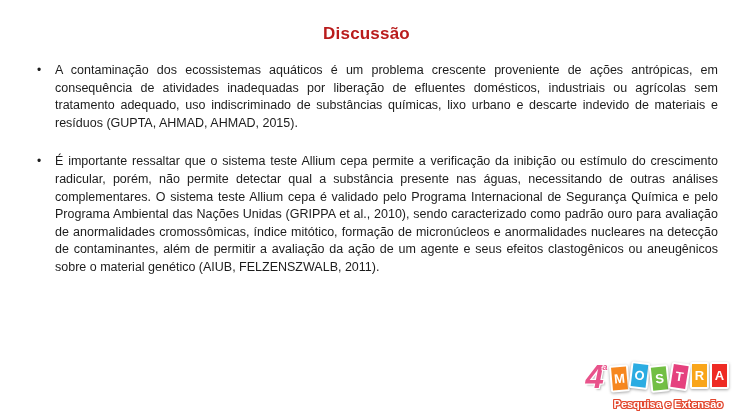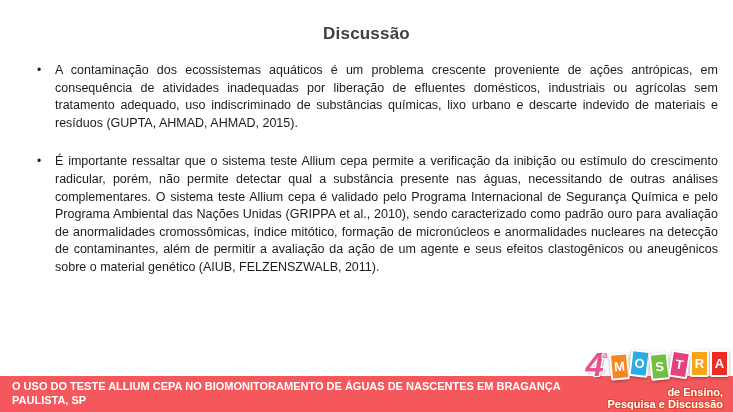--- a/index.html
+++ b/index.html
@@ -1,21 +1,21 @@
 <!DOCTYPE html>
 <html><head>
 <meta charset="utf-8">
 <style>
   html,body{margin:0;padding:0;background:#888;}
   .slide{
     width:733px;height:412px;position:relative;background:#ffffff;overflow:hidden;
     font-family:"Liberation Sans",sans-serif;
   }
   .title{
-    padding-top:24px;text-align:center;font-weight:700;font-size:17px;color:#404040;
+    padding-top:24px;text-align:center;font-weight:700;font-size:17px;color:#b91c1c;
     letter-spacing:.2px;
   }
   .bullets{margin:18px 15px 0 22px;padding:0;list-style:none;}
   .bullet{
     position:relative;padding-left:33px;margin-bottom:21px;
     font-size:12.5px;line-height:17.6px;color:#1c1c1c;text-align:justify;
   }
   .bullet .marker{position:absolute;left:15px;top:0;font-size:12px;color:#1c1c1c;}
   .italic{}
   .footer-bar{position:absolute;left:0;right:0;bottom:0;height:36px;background:#f4575c;}
@@ -63,34 +63,30 @@
     <li class="bullet">
       <span class="marker">•</span>
       <span><span>A contaminação dos ecossistemas aquáticos é um problema crescente proveniente de ações antrópicas, em consequência de atividades inadequadas por liberação de efluentes domésticos, industriais ou agrícolas sem tratamento adequado, uso indiscriminado de substâncias químicas, lixo urbano e descarte indevido de materiais e resíduos (GUPTA, AHMAD, AHMAD, 2015).</span></span>
     </li>
     <li class="bullet">
       <span class="marker">•</span>
       <span><span>É importante ressaltar que o sistema teste </span><span class="italic">Allium cepa</span><span> permite a verificação da inibição ou estímulo do crescimento radicular, porém, não permite detectar qual a substância presente nas águas, necessitando de outras análises complementares. O sistema teste </span><span class="italic">Allium cepa</span><span> é validado pelo Programa Internacional de Segurança Química e pelo Programa Ambiental das Nações Unidas (GRIPPA </span><span class="italic">et al.</span><span>, 2010), sendo caracterizado como padrão ouro para avaliação de anormalidades cromossômicas, índice mitótico, formação de micronúcleos e anormalidades nucleares na detecção de contaminantes, além de permitir a avaliação da ação de um agente e seus efeitos clastogênicos ou aneugênicos sobre o material genético (AIUB, FELZENSZWALB, 2011).</span></span>
     </li>
   </ul>
 
-  <div class="footer-bar" style="background-color: rgb(244, 87, 92);">
-    <p class="footer-title"><span>O USO DO TESTE </span><span class="italic">ALLIUM CEPA</span><span> NO BIOMONITORAMENTO DE ÁGUAS DE NASCENTES EM BRAGANÇA PAULISTA, SP</span></p>
-  </div>
 
   <div class="logo">
     <div class="logo-word">
       <span class="logo-number" style="color: rgb(232, 83, 139);">4</span>
         <span class="logo-ordinal" style="color: rgb(232, 83, 139);">ª</span>
       <span class="tile" style="background-color: rgb(246, 135, 31);">M</span>
       <span class="tile" style="background-color: rgb(43, 172, 226);">O</span>
       <span class="tile" style="background-color: rgb(114, 191, 68);">S</span>
       <span class="tile" style="background-color: rgb(229, 65, 126);">T</span>
       <span class="tile" style="background-color: rgb(249, 165, 26);">R</span>
       <span class="tile" style="background-color: rgb(238, 43, 36);">A</span>
     </div>
     <div class="logo-sub">
-      <div>de Ensino,</div>
-      <div>Pesquisa e Discussão</div>
+      <div>Pesquisa e Extensão</div>
     </div>
   </div>
 
 </div>
 
 </body></html>

